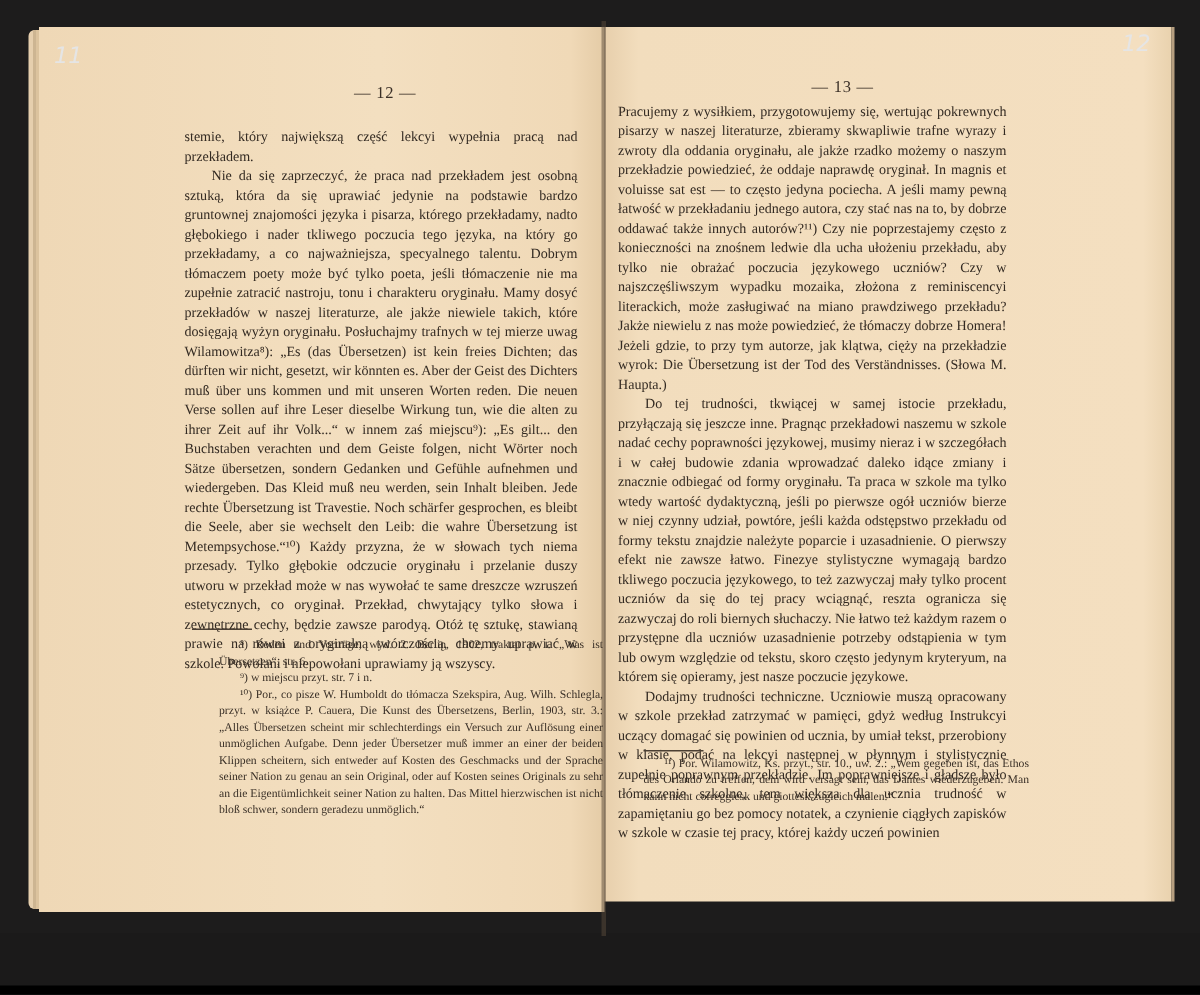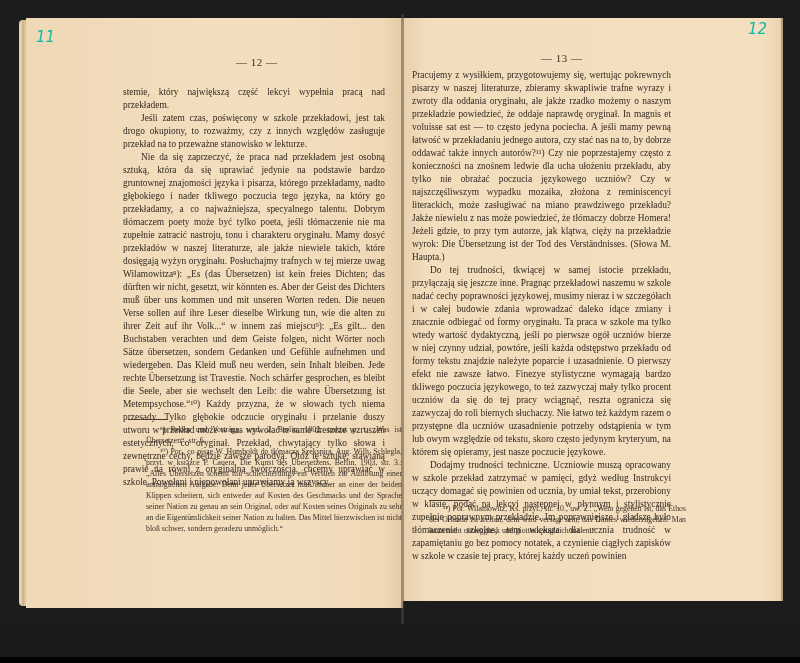--- a/index.html
+++ b/index.html
@@ -3,21 +3,21 @@
 <meta charset="utf-8">
 <style>
   html, body { margin:0; padding:0; }
   body { width:800px; height:663px; background:#1b1a1a; position:relative; overflow:hidden; font-family:"Liberation Serif","DejaVu Serif",serif; }
   .scan { position:absolute; left:0; top:0; width:800px; height:622px; background:#1d1c1c; }
   .edge-stack { position:absolute; left:19px; top:20px; width:10px; height:586px; background:#e6cfae; border-radius:4px 0 0 4px; box-shadow: inset -2px 0 0 #cdb592, inset -5px 0 0 #dcc39e, inset -7px 0 0 #cdb592; }
   .page { position:absolute; background:#f2dcbb; }
   .page-left { left:26px; top:18px; width:377px; height:590px; background:linear-gradient(90deg,#efd8b6 0%,#f3dfc0 60%,#f0d9b7 94%,#e4cba6 100%); }
   .page-right { left:403px; top:18px; width:378px; height:583px; background:linear-gradient(90deg,#e7cfac 0%,#f2ddbd 6%,#f4dfc0 95%,#e9d2ae 100%); border-right:2px solid #b79f80; }
   .gutter { position:absolute; left:401px; top:14px; width:3px; height:610px; background:#5a4a3a; opacity:.5; }
-  .pencil { position:absolute; font-family:"DejaVu Sans",sans-serif; color:#14b8a6; font-size:15px; font-style:italic;text-align:center; }
+  .pencil { position:absolute; font-family:"DejaVu Sans",sans-serif; color:#e5e5e5; font-size:15px; font-style:italic;text-align:center; }
   .pencil-left { left:36px; top:28px; }
   .pencil-right { left:748px; top:20px; }
   .folio { position:absolute; font-size:11px; color:#3a2f26; letter-spacing:.5px; }
   .folio-left { left:236px; top:56px; }
   .folio-right { left:541px; top:52px; }
   .textblock { position:absolute; color:#332a22; font-size:9.4px; line-height:13px; text-align:justify; }
   .tb-left { left:123px; top:86px; width:262px; }
   .tb-right { left:412px; top:69px; width:259px; }
   .textblock p { margin:0; text-indent:0; }
   .textblock p.indent { text-indent:18px; }
@@ -42,26 +42,26 @@
   <div class="gutter"></div>
 
   <div class="pencil pencil-left">11</div>
   <div class="pencil pencil-right">12</div>
 
   <div class="folio folio-left">— 12 —</div>
   <div class="folio folio-right">— 13 —</div>
 
   <div class="textblock tb-left">
     <p>stemie, który największą część lekcyi wypełnia pracą nad przekładem.</p>
-    <p class="indent">Jeśli zatem czas, poświęcony w szkole przekładowi, jest tak drogo okupiony, to rozważmy, czy z innych względów zasługuje przekład na to przeważne stanowisko w lekturze.</p>
     <p class="indent">Nie da się zaprzeczyć, że praca nad przekładem jest osobną sztuką, która da się uprawiać jedynie na podstawie bardzo gruntownej znajomości języka i pisarza, którego przekładamy, nadto głębokiego i nader tkliwego poczucia tego języka, na który go przekładamy, a co najważniejsza, specyalnego talentu. Dobrym tłómaczem poety może być tylko poeta, jeśli tłómaczenie nie ma zupełnie zatracić nastroju, tonu i charakteru oryginału. Mamy dosyć przekładów w naszej literaturze, ale jakże niewiele takich, które dosięgają wyżyn oryginału. Posłuchajmy trafnych w tej mierze uwag Wilamowitza⁸): „Es (das Übersetzen) ist kein freies Dichten; das dürften wir nicht, gesetzt, wir könnten es. Aber der Geist des Dichters muß über uns kommen und mit unseren Worten reden. Die neuen Verse sollen auf ihre Leser dieselbe Wirkung tun, wie die alten zu ihrer Zeit auf ihr Volk...“ w innem zaś miejscu⁹): „Es gilt... den Buchstaben verachten und dem Geiste folgen, nicht Wörter noch Sätze übersetzen, sondern Gedanken und Gefühle aufnehmen und wiedergeben. Das Kleid muß neu werden, sein Inhalt bleiben. Jede rechte Übersetzung ist Travestie. Noch schärfer gesprochen, es bleibt die Seele, aber sie wechselt den Leib: die wahre Übersetzung ist Metempsychose.“¹⁰) Każdy przyzna, że w słowach tych niema przesady. Tylko głębokie odczucie oryginału i przelanie duszy utworu w przekład może w nas wywołać te same dreszcze wzruszeń estetycznych, co oryginał. Przekład, chwytający tylko słowa i zewnętrzne cechy, będzie zawsze parodyą. Otóż tę sztukę, stawianą prawie na równi z oryginalną twórczością, chcemy uprawiać w szkole. Powołani i niepowołani uprawiamy ją wszyscy.</p>
   </div>
   <div class="rule rule-left"></div>
   <div class="notes notes-left">
     <p>⁸) Reden und Vorträge, wyd. 2. Berlin, 1902, traktat p. t. „Was ist Übersetzen“, str. 6.</p>
+    <p>⁹) w miejscu przyt. str. 7 i n.</p>
     <p>¹⁰) Por., co pisze W. Humboldt do tłómacza Szekspira, Aug. Wilh. Schlegla, przyt. w książce P. Cauera, Die Kunst des Übersetzens, Berlin, 1903, str. 3.: „Alles Übersetzen scheint mir schlechterdings ein Versuch zur Auflösung einer unmöglichen Aufgabe. Denn jeder Übersetzer muß immer an einer der beiden Klippen scheitern, sich entweder auf Kosten des Geschmacks und der Sprache seiner Nation zu genau an sein Original, oder auf Kosten seines Originals zu sehr an die Eigentümlichkeit seiner Nation zu halten. Das Mittel hierzwischen ist nicht bloß schwer, sondern geradezu unmöglich.“</p>
   </div>
 
   <div class="textblock tb-right">
     <p>Pracujemy z wysiłkiem, przygotowujemy się, wertując pokrewnych pisarzy w naszej literaturze, zbieramy skwapliwie trafne wyrazy i zwroty dla oddania oryginału, ale jakże rzadko możemy o naszym przekładzie powiedzieć, że oddaje naprawdę oryginał. In magnis et voluisse sat est — to często jedyna pociecha. A jeśli mamy pewną łatwość w przekładaniu jednego autora, czy stać nas na to, by dobrze oddawać także innych autorów?¹¹) Czy nie poprzestajemy często z konieczności na znośnem ledwie dla ucha ułożeniu przekładu, aby tylko nie obrażać poczucia językowego uczniów? Czy w najszczęśliwszym wypadku mozaika, złożona z reminiscencyi literackich, może zasługiwać na miano prawdziwego przekładu? Jakże niewielu z nas może powiedzieć, że tłómaczy dobrze Homera! Jeżeli gdzie, to przy tym autorze, jak klątwa, cięży na przekładzie wyrok: Die Übersetzung ist der Tod des Verständnisses. (Słowa M. Haupta.)</p>
     <p class="indent">Do tej trudności, tkwiącej w samej istocie przekładu, przyłączają się jeszcze inne. Pragnąc przekładowi naszemu w szkole nadać cechy poprawności językowej, musimy nieraz i w szczegółach i w całej budowie zdania wprowadzać daleko idące zmiany i znacznie odbiegać od formy oryginału. Ta praca w szkole ma tylko wtedy wartość dydaktyczną, jeśli po pierwsze ogół uczniów bierze w niej czynny udział, powtóre, jeśli każda odstępstwo przekładu od formy tekstu znajdzie należyte poparcie i uzasadnienie. O pierwszy efekt nie zawsze łatwo. Finezye stylistyczne wymagają bardzo tkliwego poczucia językowego, to też zazwyczaj mały tylko procent uczniów da się do tej pracy wciągnąć, reszta ogranicza się zazwyczaj do roli biernych słuchaczy. Nie łatwo też każdym razem o przystępne dla uczniów uzasadnienie potrzeby odstąpienia w tym lub owym względzie od tekstu, skoro często jedynym kryteryum, na którem się opieramy, jest nasze poczucie językowe.</p>
     <p class="indent">Dodajmy trudności techniczne. Uczniowie muszą opracowany w szkole przekład zatrzymać w pamięci, gdyż według Instrukcyi uczący domagać się powinien od ucznia, by umiał tekst, przerobiony w klasie, podać na lekcyi następnej w płynnym i stylistycznie zupełnie poprawnym przekładzie. Im poprawniejsze i gładsze było tłómaczenie szkolne, tem większa dla ucznia trudność w zapamiętaniu go bez pomocy notatek, a czynienie ciągłych zapisków w szkole w czasie tej pracy, której każdy uczeń powinien</p>
   </div>
   <div class="rule rule-right"></div>
   <div class="notes notes-right">

